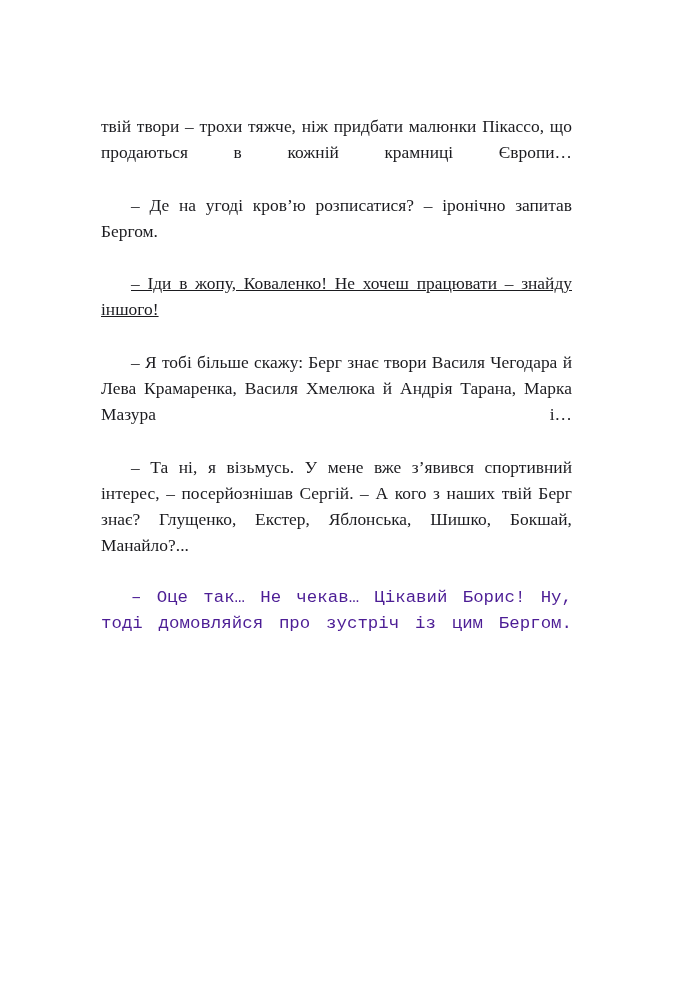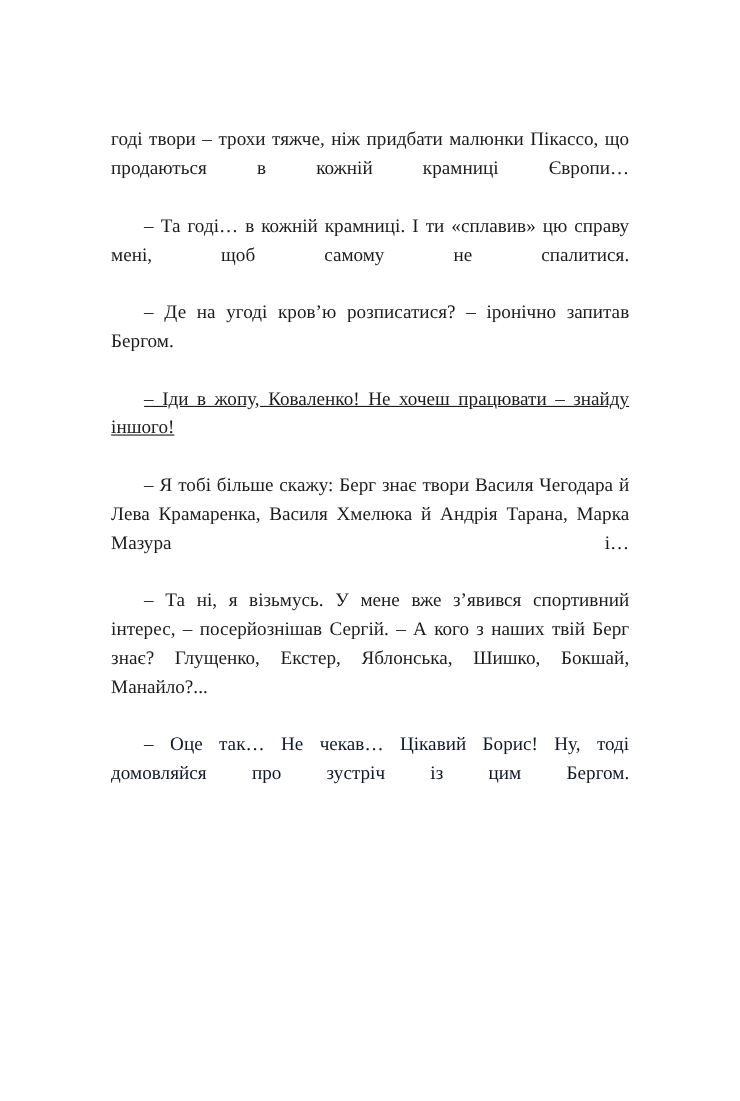--- a/index.html
+++ b/index.html
@@ -56,29 +56,28 @@
     display: inline-block;
     width: 100%;
   }
 </style>
 </head>
 <body>
 
 <div class="page" style="background: rgb(255, 255, 255);">
   <div class="text-block">
 
-    <p class="para continued" style="color: rgb(27, 27, 31);">годі твори – трохи тяжче, ніж придбати малюнки Пікассо, що продаються в кожній крамниці Європи…</p>
+    <p class="para continued" style="color: rgb(27, 27, 31);">твій твори – трохи тяжче, ніж придбати малюнки Пікассо, що продаються в кожній крамниці Європи…</p>
 
-    <p class="para" style="color: rgb(27, 27, 31);">– Та годі… в кожній крамниці. І ти «сплавив» цю справу мені, щоб самому не спалитися.</p>
 
 
     <p class="para" style="color: rgb(27, 27, 31);">– Де на угоді кров’ю розписатися? – іронічно запитав Бергом.</p>
 
     <p class="para" style="color: rgb(27, 27, 31); text-decoration: underline;">– Іди в жопу, Коваленко! Не хочеш працювати – знайду іншого!</p>
 
     <p class="para" style="color: rgb(27, 27, 31);">– Я тобі більше скажу: Берг знає твори Василя Чегодара й Лева Крамаренка, Василя Хмелюка й Андрія Тарана, Марка Мазура і…</p>
 
     <p class="para" style="color: rgb(27, 27, 31);">– Та ні, я візьмусь. У мене вже з’явився спортивний інтерес, – посерйознішав Сергій. – А кого з наших твій Берг знає? Глущенко, Екстер, Яблонська, Шишко, Бокшай, Манайло?...</p>
 
-    <p class="para" style="color: #0f172a;">– Оце так… Не чекав… Цікавий Борис! Ну, тоді домовляйся про зустріч із цим Бергом.</p>
+    <p class="para" style="color: #4c1d95; font-family: Liberation Mono, monospace;">– Оце так… Не чекав… Цікавий Борис! Ну, тоді домовляйся про зустріч із цим Бергом.</p>
 
   </div>
 </div>
 
 </body></html>

